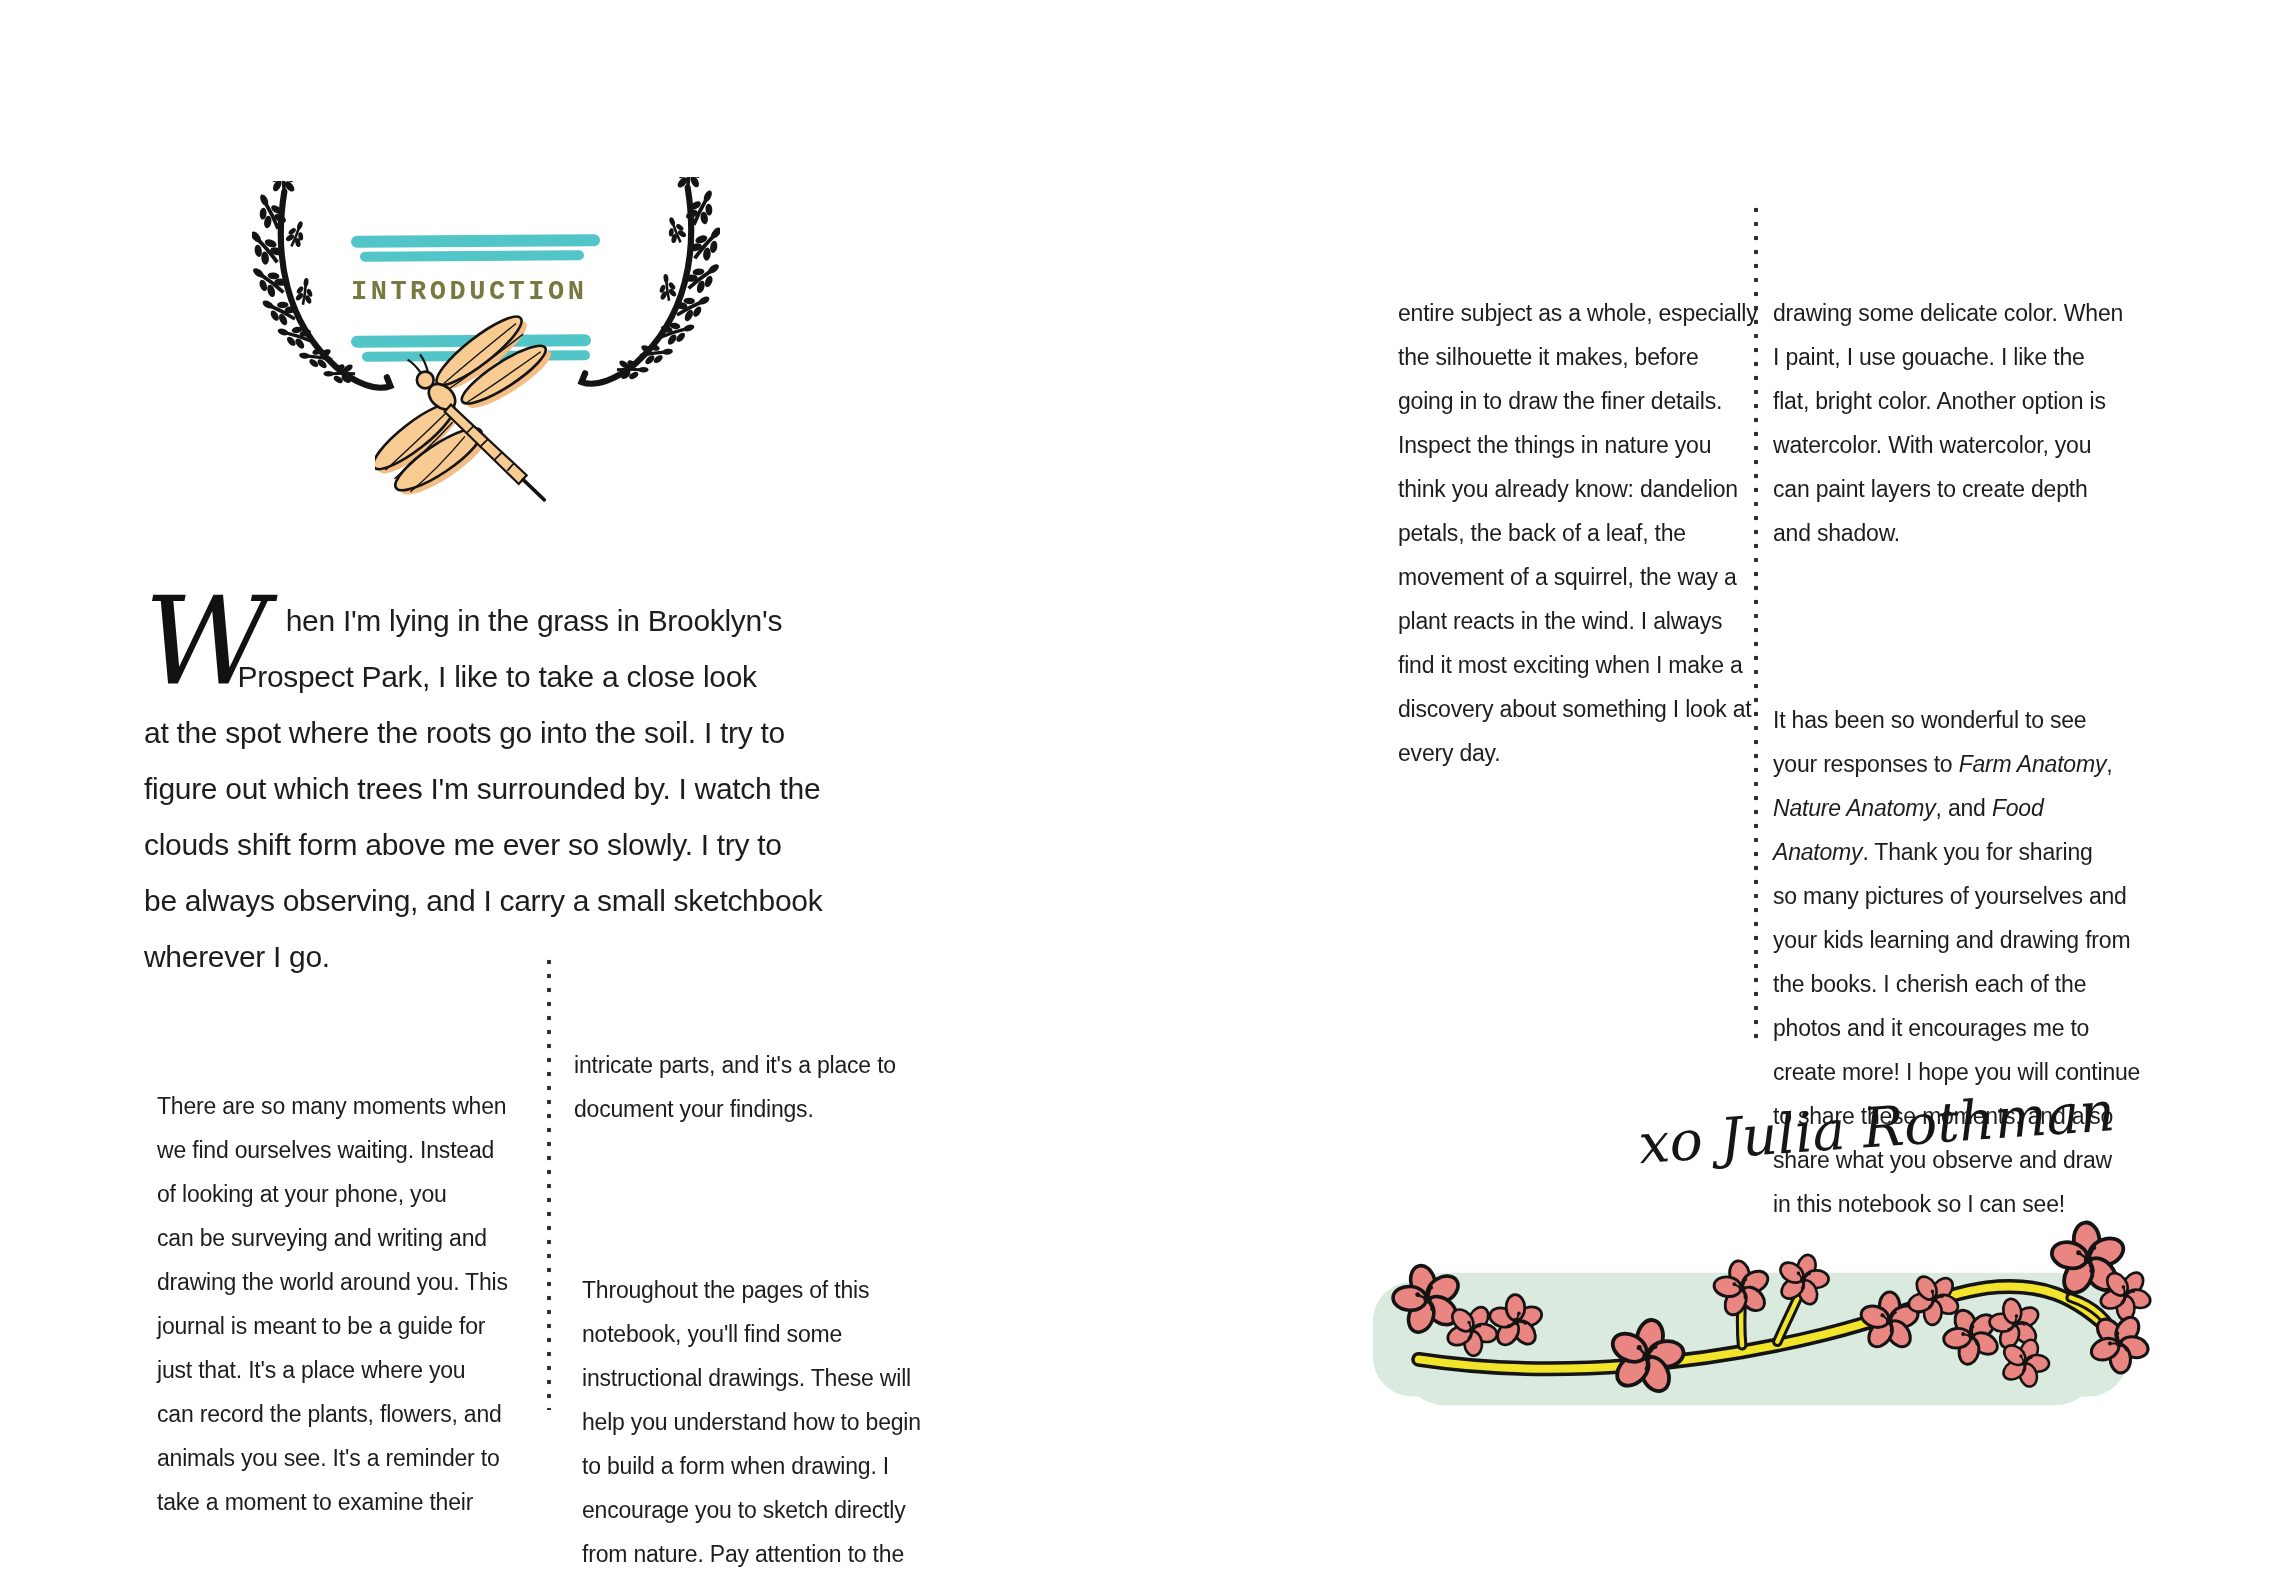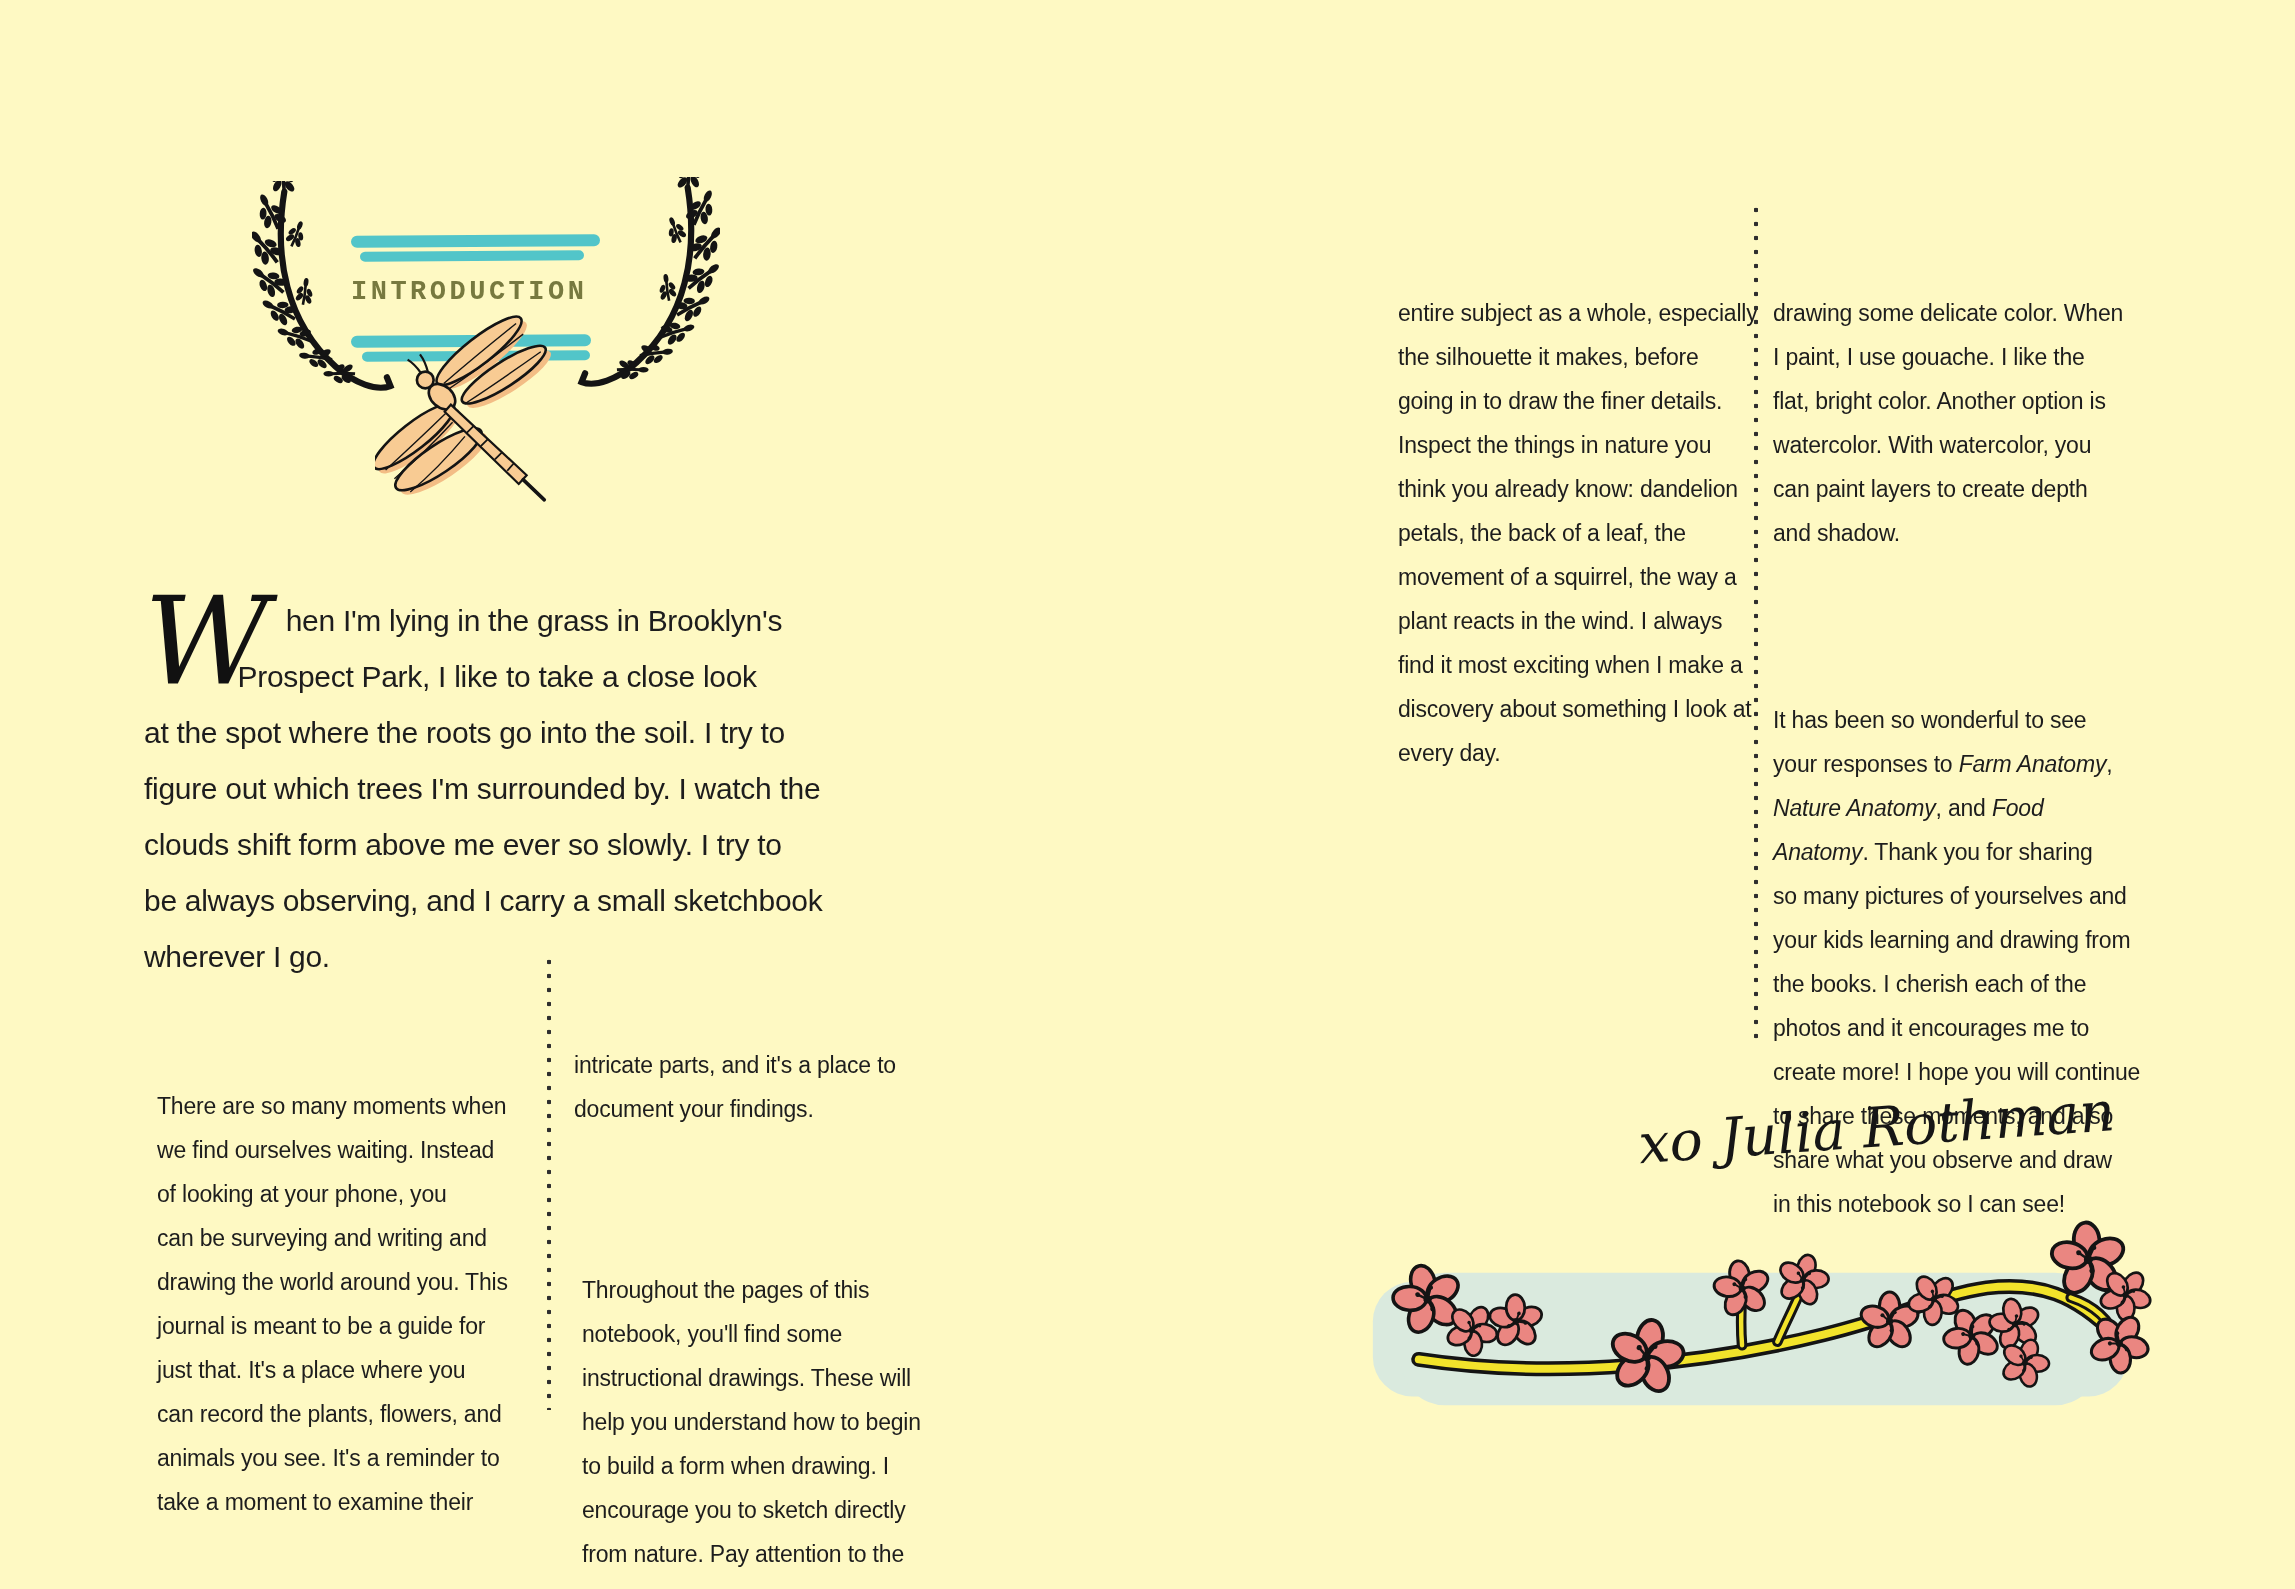--- a/index.html
+++ b/index.html
@@ -1,17 +1,17 @@
 <!DOCTYPE html>
 <html style="font-size:14px"><head>
 <meta charset="utf-8">
 <style>
   html,body{margin:0;padding:0;background:#e8e8e8;}
   #spread{
-    position:relative;width:2295px;height:1589px;background:#fef9c3;
+    position:relative;width:2295px;height:1589px;background:#ffffff;
     overflow:hidden;font-family:"Liberation Sans",sans-serif;color:#1d1d1d;
   }
   
   .pretext{white-space:pre;}
   .opening{
     position:absolute;left:144px;top:537px;width:821px;
     font-size:30px;line-height:56px;letter-spacing:-0.3px;
   }
   .dropcap{
     float:left;width:90px;height:104px;margin:5.3px 3.5px 0 0;

